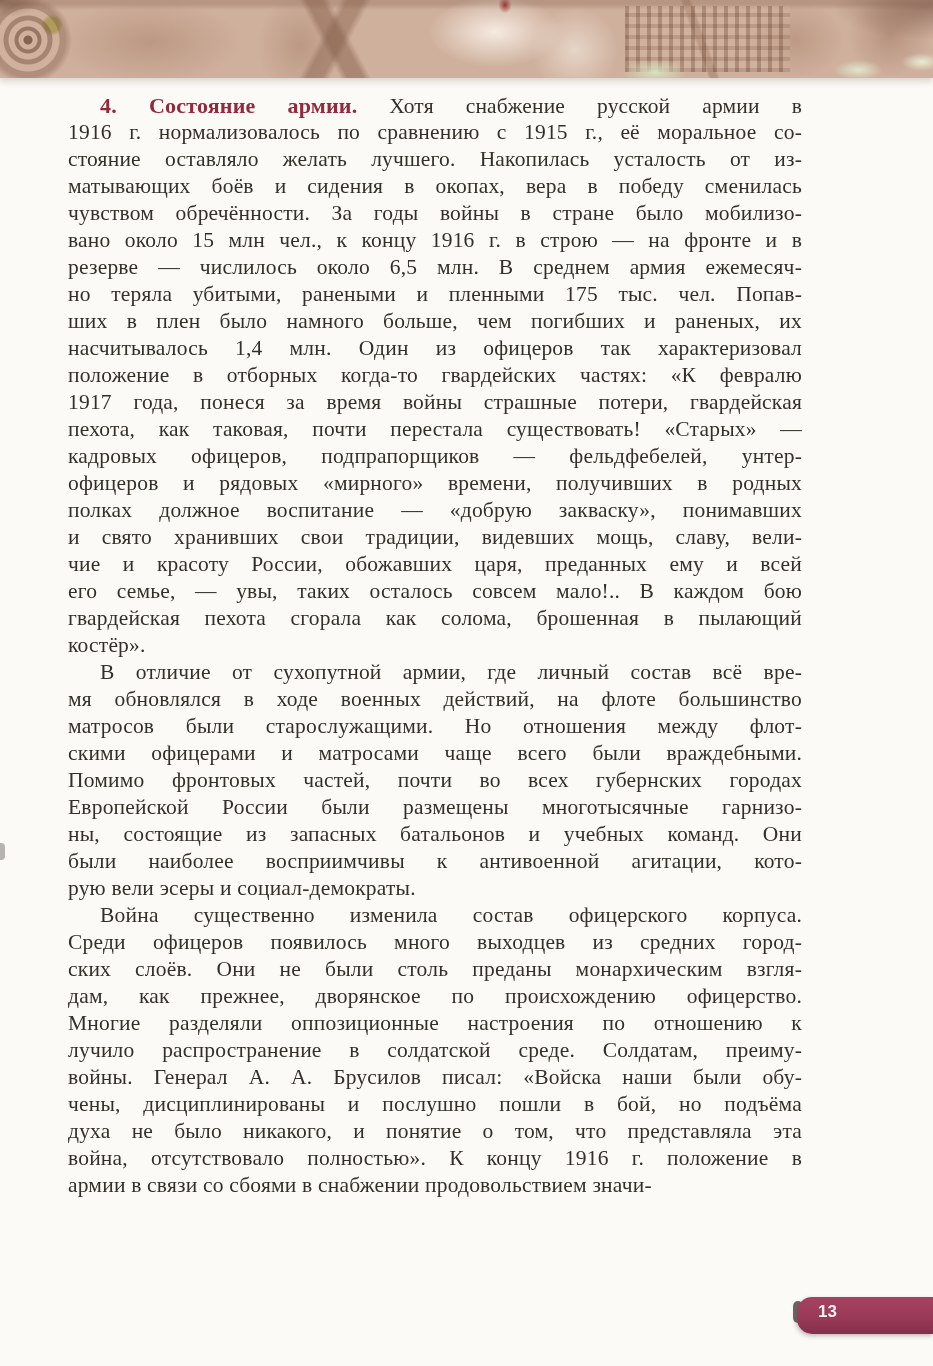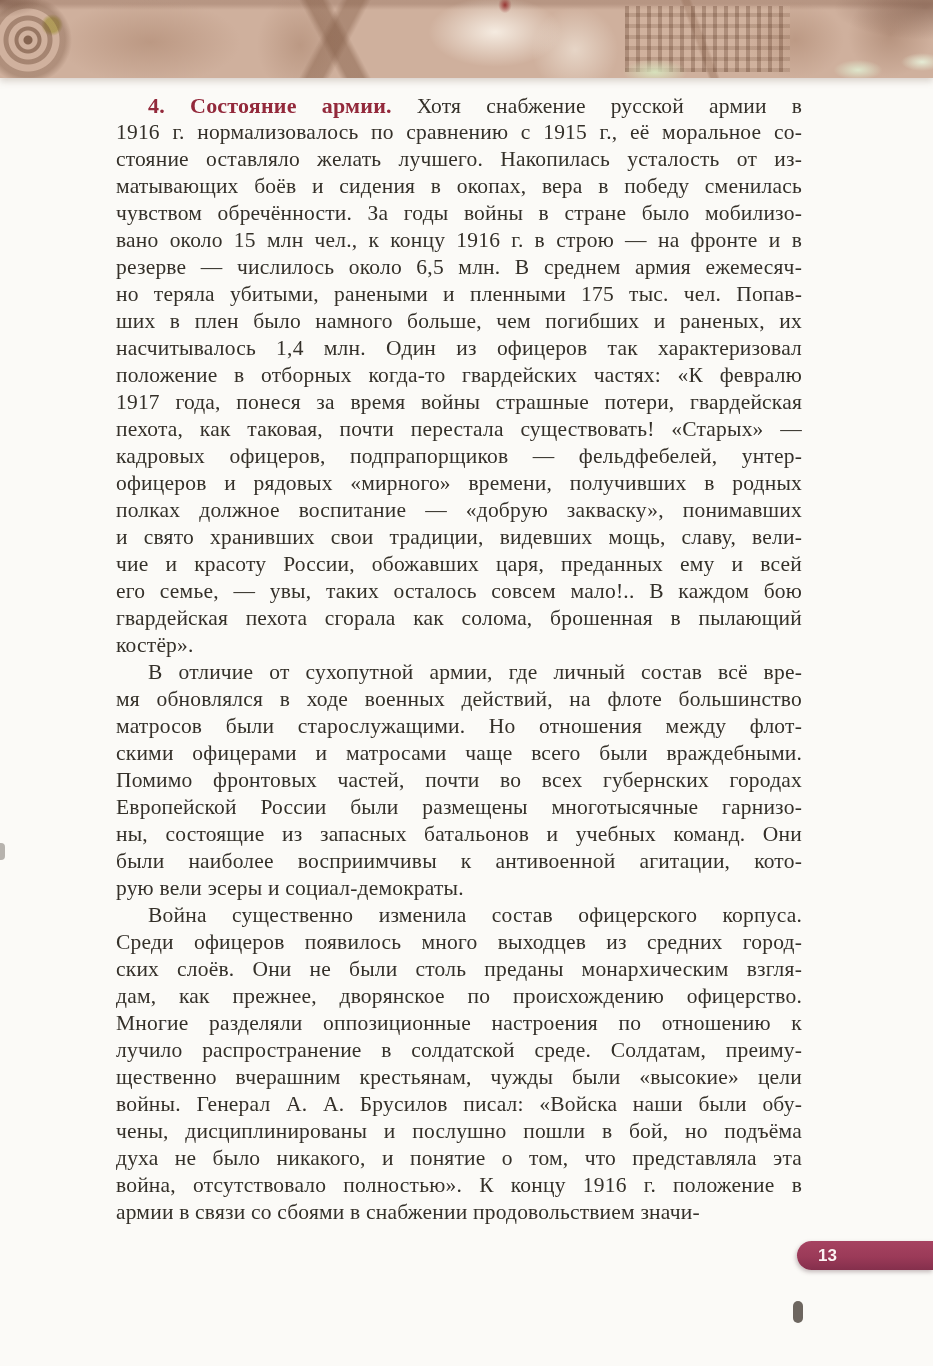--- a/index.html
+++ b/index.html
@@ -64,31 +64,31 @@
   .article{
     position:absolute;left:68px;top:92px;width:734px;
     color:#343029;font-size:21.5px;letter-spacing:.2px;
   }
   .para{margin:0;}
   .line{
     height:27px;line-height:27px;
     text-align:justify;text-align-last:justify;
     white-space:nowrap; 
   }
-  .line{white-space:normal;margin-left:48px;}
+  .line{white-space:normal;}
   .line.first{text-indent:32px;}
   .line.last{text-align-last:left;}
   .heading{font-weight:bold;color:#93293b;font-size:22px;}
   
   .tab-notch{
     position:absolute;top:1301px;right:130px;width:10px;height:22px;
     background:#6d6660;border-radius:5px;
   }
   .page-tab{
-    position:absolute;top:1241px;right:0;width:136px;height:29px;
+    position:absolute;top:1297px;right:0;width:136px;height:37px;
     background:linear-gradient(180deg,#a64261 0%,#9b3a58 55%,#842f4c 100%);
     border-radius:15px 0 0 15px;
     box-shadow:-1px 2px 4px rgba(90,60,70,.35);
   }
   .page-num{
     color:#fdf3f4;font-family:"Liberation Sans","DejaVu Sans",sans-serif;
     font-weight:bold;font-size:17px;line-height:29px;padding-left:21px;
     text-shadow:0 0 1px rgba(120,40,60,.6);
   }
   
@@ -145,21 +145,20 @@
     </div>
     <div class="para">
       <div class="line first">Война существенно изменила состав офицерского корпуса.</div>
       <div class="line">Среди офицеров появилось много выходцев из средних город-</div>
       <div class="line">ских слоёв. Они не были столь преданы монархическим взгля-</div>
       <div class="line">дам, как прежнее, дворянское по происхождению офицерство.</div>
       <div class="line">Многие разделяли оппозиционные настроения по отношению к</div>
     </div>
     <div class="para">
       <div class="line">лучило распространение в солдатской среде. Солдатам, преиму-</div>
-      <div class="line">щественно вчерашним крестьянам, чужды были «высокие» цели</div>
       <div class="line">войны. Генерал А. А. Брусилов писал: «Войска наши были обу-</div>
       <div class="line">чены, дисциплинированы и послушно пошли в бой, но подъёма</div>
       <div class="line">духа не было никакого, и понятие о том, что представляла эта</div>
       <div class="line">война, отсутствовало полностью». К концу 1916 г. положение в</div>
       <div class="line last">армии в связи со сбоями в снабжении продовольствием значи-</div>
     </div>
   </div>
 
 <div class="edge-mark"></div>
 

